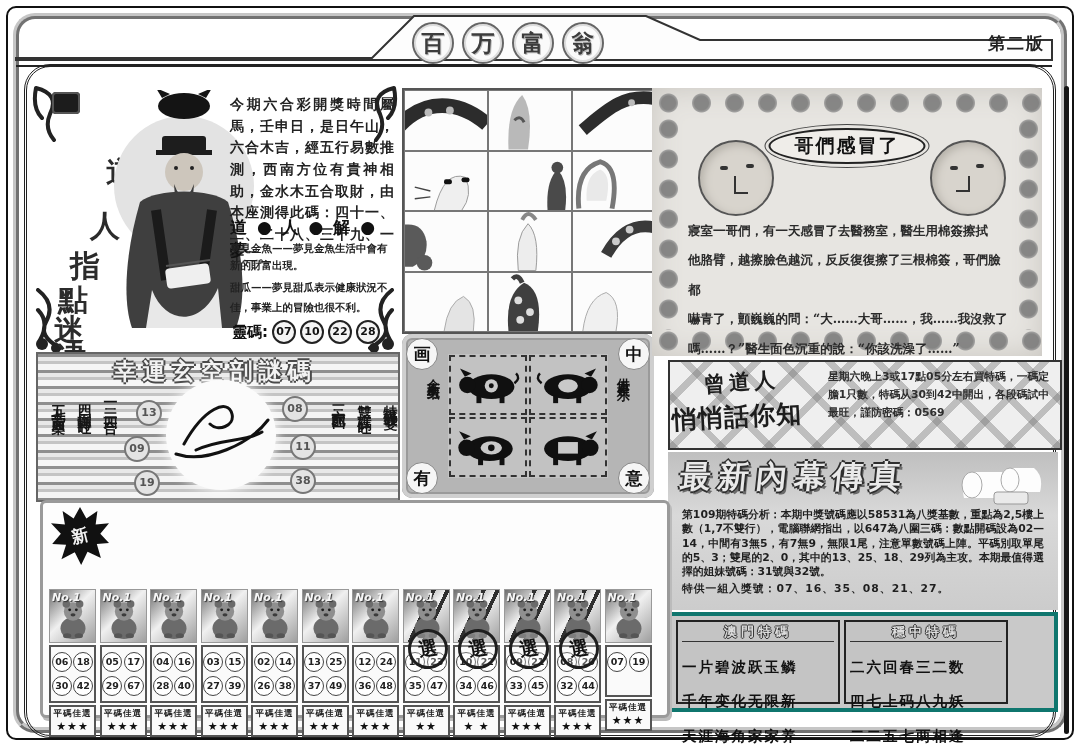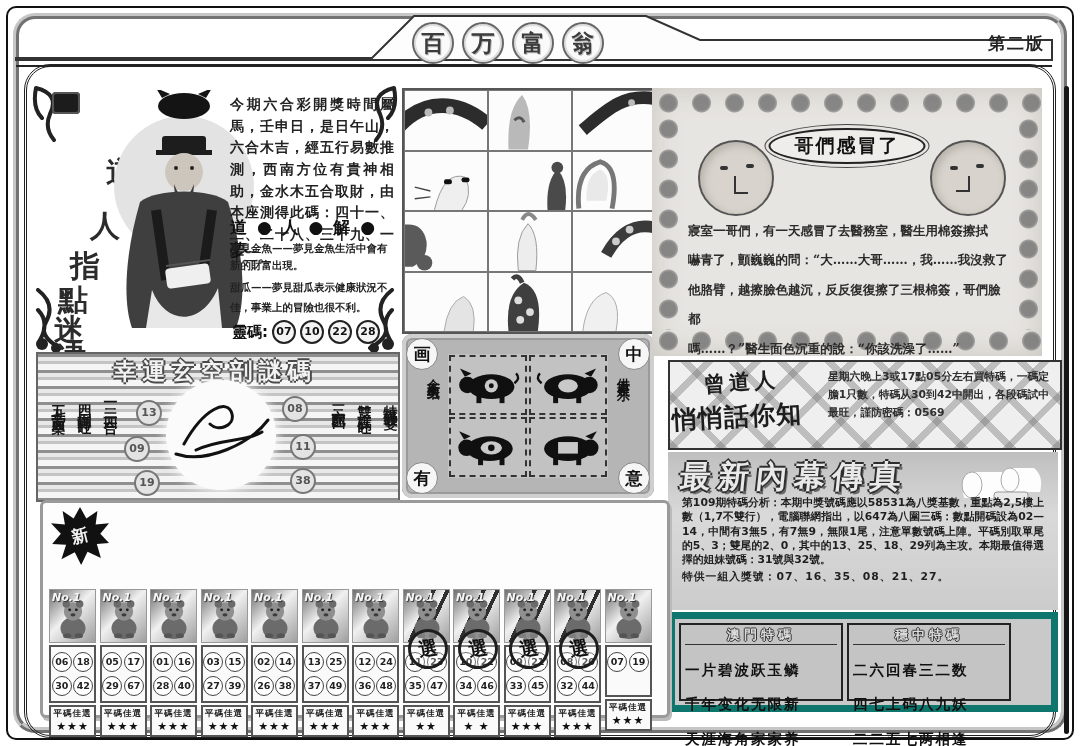--- a/index.html
+++ b/index.html
@@ -70,25 +70,25 @@
     repeating-linear-gradient(45deg,rgba(110,110,110,.38) 0 7px,transparent 7px 34px),
     repeating-linear-gradient(-45deg,rgba(110,110,110,.38) 0 7px,transparent 7px 34px),#efefef;}
   .wh-t1{position:absolute;left:34px;top:6px;font-size:21px;font-weight:bold;color:#1d1d1d;transform:rotate(-4deg);letter-spacing:4px;}
   .wh-t2{position:absolute;left:2px;top:38px;font-size:25px;font-weight:bold;color:#1d1d1d;transform:rotate(-3deg);letter-spacing:1px;}
   .wh-body{position:absolute;left:158px;top:6px;width:226px;font-size:10.8px;font-weight:bold;line-height:1.65;color:#2e2e2e;}
   
   .fax{position:absolute;left:668px;top:452px;width:390px;height:158px;background:linear-gradient(180deg,#bfbfbf,#d9d9d9 40%,#cccccc);}
   .fax-title{position:absolute;left:12px;top:4px;font-size:31px;font-weight:900;letter-spacing:7px;color:#e9e9e9;
     transform:skewX(-6deg);text-shadow:-2px 0 #2e2e2e,2px 0 #2e2e2e,0 -2px #2e2e2e,0 2px #2e2e2e,3px 3px 0 #6a6a6a;white-space:nowrap;}
   .fax-icon{position:absolute;right:14px;top:6px;width:86px;height:52px;}
-  .fax-body{position:absolute;left:14px;top:44px;width:362px;font-size:10.8px;font-weight:bold;line-height:1.33;
+  .fax-body{position:absolute;left:14px;top:56px;width:362px;font-size:10.8px;font-weight:bold;line-height:1.33;
     color:#1f1f1f;text-align:justify;}
   .fax-special{margin-top:2px;letter-spacing:1px;}
   
-  .poems{position:absolute;left:668px;top:612px;width:390px;height:100px;border:7px solid #0f766e;background:#c9c9c9;
+  .poems{position:absolute;left:668px;top:612px;width:390px;height:100px;border:4px solid #0f766e;background:#c9c9c9;
     display:flex;padding:4px;box-sizing:border-box;gap:4px;}
   .poem-box{border:2px solid #222;background:#c4c4c4;width:164px;padding:1px 4px;box-sizing:border-box;}
   .poem-head{text-align:center;font-size:13px;font-weight:900;letter-spacing:4px;color:#ddd;
     text-shadow:-1px 0 #333,1px 0 #333,0 -1px #333,0 1px #333;border-bottom:1px solid #333;}
   .pline{font-size:14.5px;font-weight:bold;letter-spacing:2px;line-height:1.26;color:#111;
     font-family:"DejaVu Serif","Liberation Serif",serif;white-space:nowrap;margin-top:16px;}
   .poem-mid{width:46px;display:flex;flex-direction:column;align-items:center;justify-content:center;gap:2px;}
   .pm-label{font-size:9px;font-weight:bold;color:#111;}
   .pm-value{font-size:15px;font-weight:bold;color:#111;letter-spacing:1px;}
   
@@ -356,22 +356,22 @@
     </div>
     <div class="clock" style="left:278px;top:52px">
       <i style="left:18px;top:24px;width:8px;height:4px;border-radius:2px"></i>
       <i style="left:44px;top:22px;width:8px;height:4px;border-radius:2px"></i>
       <i style="left:36px;top:34px;width:2px;height:16px"></i>
       <i style="left:24px;top:48px;width:14px;height:2px"></i>
     </div>
     <div class="joke-title">哥們感冒了</div>
     <div class="joke-body">
         <div class="jline">寢室一哥們，有一天感冒了去醫務室，醫生用棉簽擦拭</div>
+        <div class="jline">他胳臂，越擦臉色越沉，反反復復擦了三根棉簽，哥們臉都</div>
         <div class="jline">嚇青了，顫巍巍的問：“大……大哥……，我……我沒救了</div>
-        <div class="jline">他胳臂，越擦臉色越沉，反反復復擦了三根棉簽，哥們臉都</div>
         <div class="jline">嗎……？”醫生面色沉重的說：“你該洗澡了……”</div>
       </div>
   </div>
 
   <div class="whisper">
     <div class="wh-t1">曾道人</div>
     <div class="wh-t2">悄悄話你知</div>
     <div class="wh-body">星期六晚上3或17點05分左右買特碼，一碼定膽1只數，特碼从30到42中開出，各段碼試中最旺，謹防密碼：0569</div>
   </div>
 
@@ -498,21 +498,21 @@
               <circle cx="16" cy="8" r="4.5" fill="#6b6b6b"></circle>
               <circle cx="32" cy="8" r="4.5" fill="#6b6b6b"></circle>
               <circle cx="20" cy="15" r="1.7" fill="#1d1d1d"></circle>
               <circle cx="28" cy="15" r="1.7" fill="#1d1d1d"></circle>
               <ellipse cx="24" cy="21" rx="3" ry="2" fill="#3c3c3c"></ellipse>
               <ellipse cx="17" cy="46" rx="5" ry="3" fill="#555"></ellipse>
               <ellipse cx="31" cy="46" rx="5" ry="3" fill="#555"></ellipse>
             </svg>
           </div>
           <div class="znums">
-            <span class="circ">01</span>
+            <span class="circ">04</span>
             <span class="circ">16</span>
             <span class="circ">28</span>
             <span class="circ">40</span>
           </div>
           <div class="zfoot">
             <span class="zfl">平碼佳選</span>
             <span class="stars">★★★</span>
           </div>
         </div>
         <div class="zcol">

